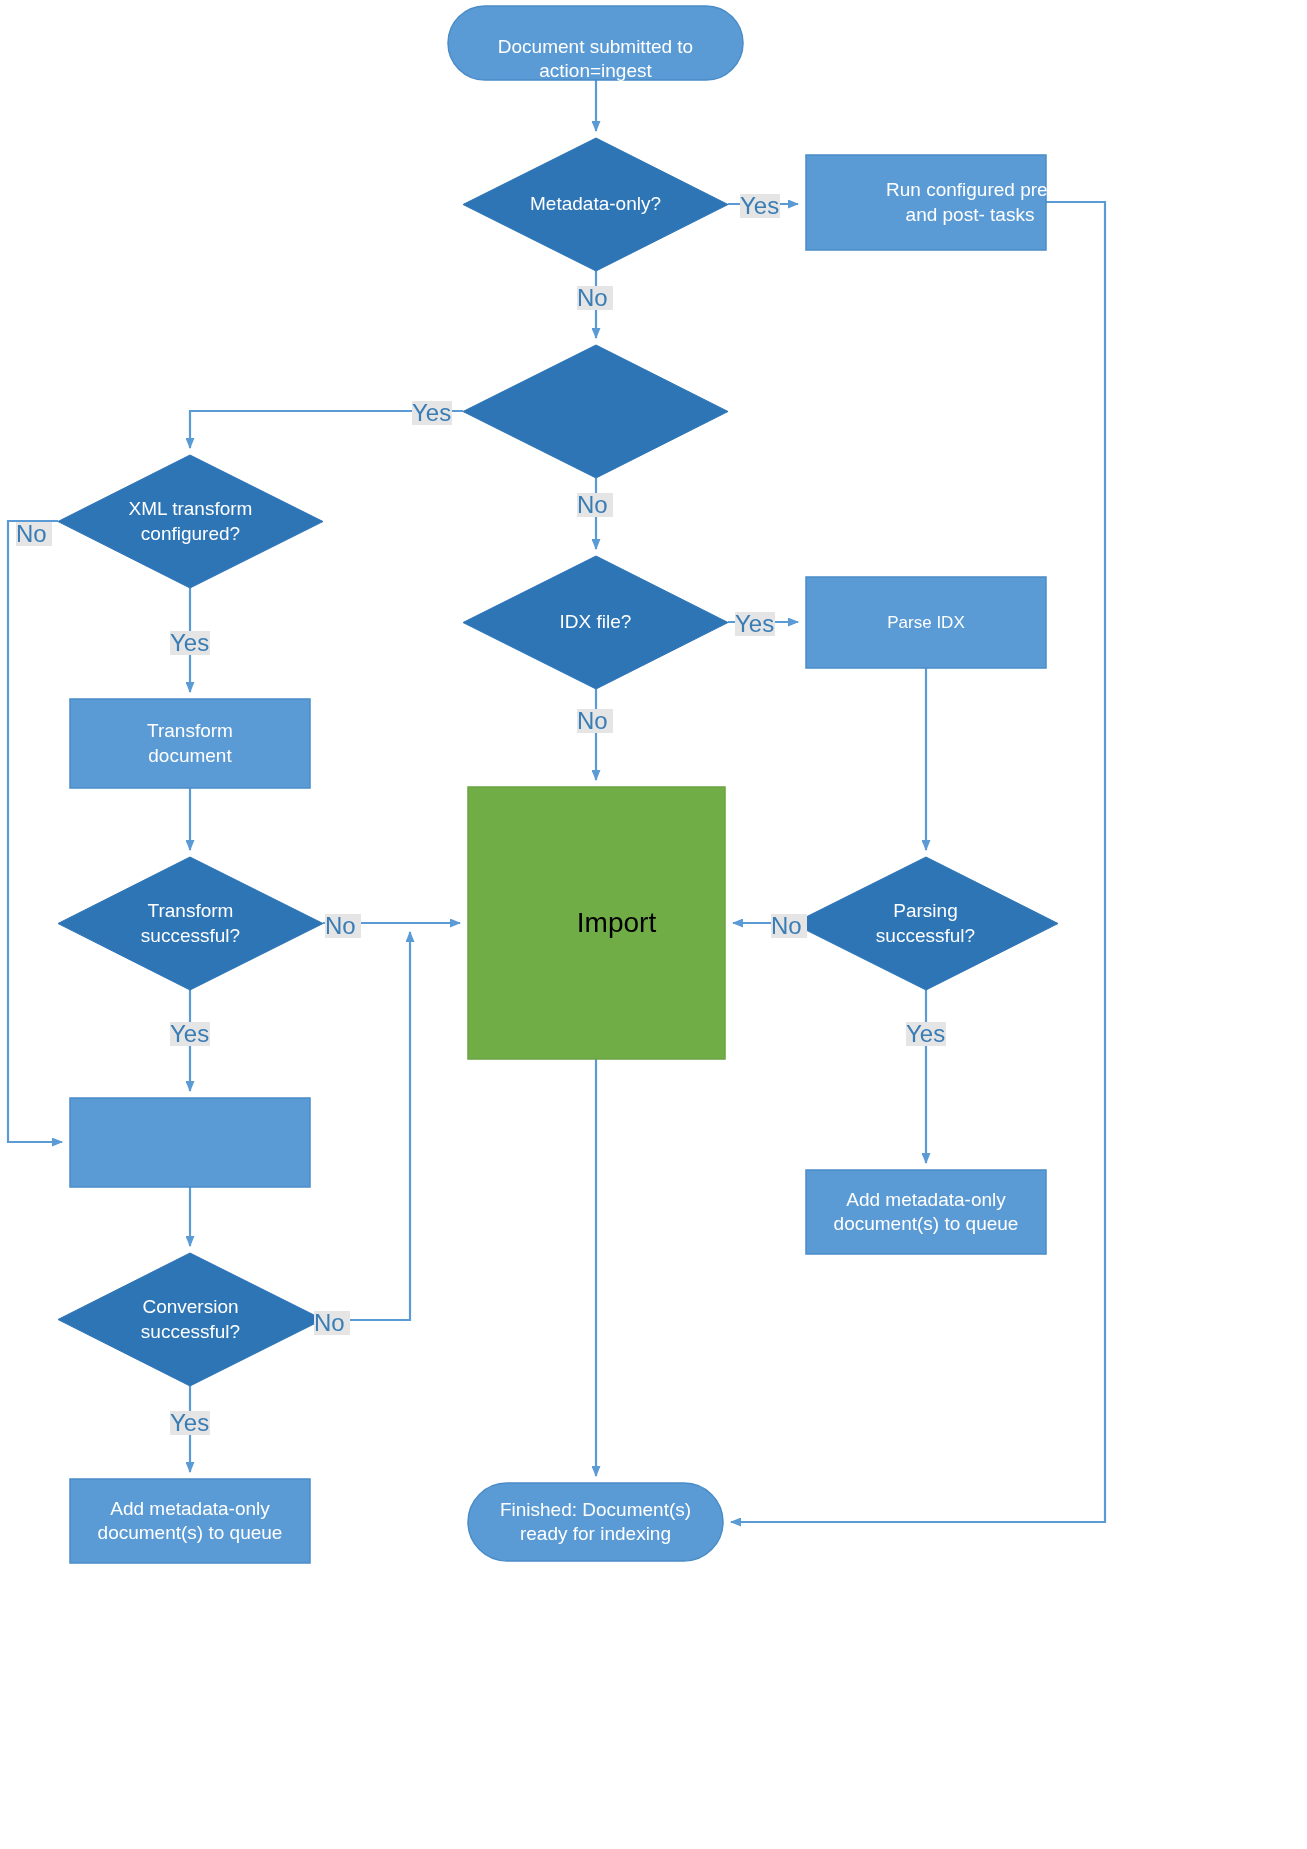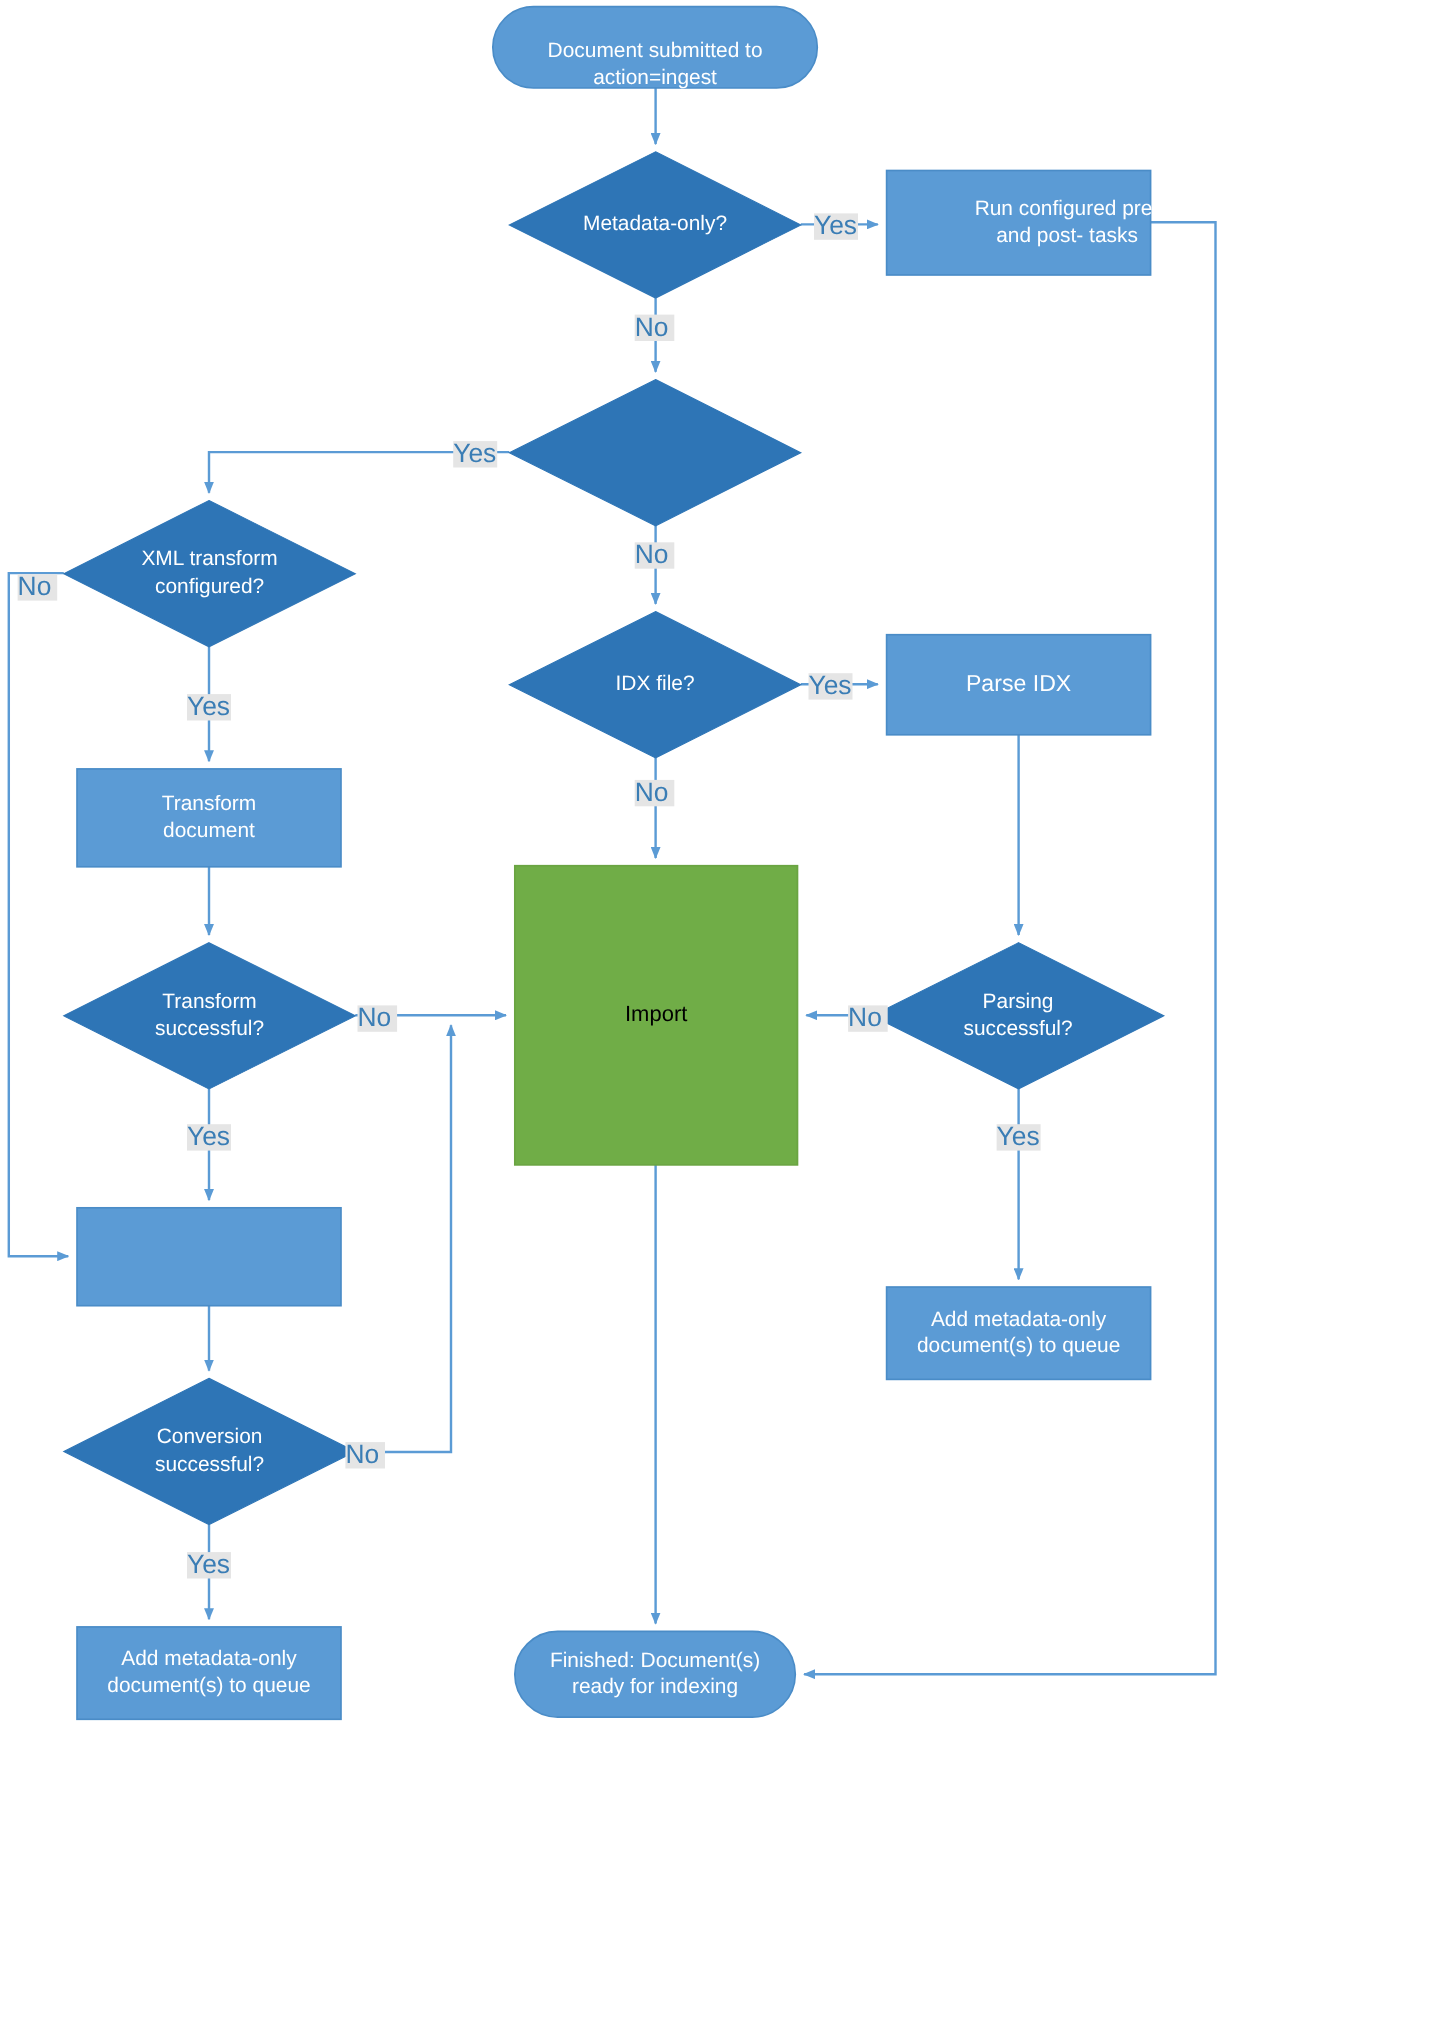--- a/index.html
+++ b/index.html
@@ -145,26 +145,26 @@
 
   <div class="node-label lbl-white" style="left:806px; top:155px; width:240px; height:95px; font-size:19px;margin-left:44px;">Run configured pre-
 and post- tasks</div>
 
 
   <div class="node-label lbl-white" style="left:58px; top:455px; width:265px; height:133px; font-size:19px;">XML transform
 configured?</div>
 
   <div class="node-label lbl-white" style="left:463px; top:556px; width:265px; height:133px; font-size:19px;">IDX file?</div>
 
-  <div class="node-label lbl-white" style="left:806px; top:577px; width:240px; height:91px; font-size:21px;border-radius:31px;">Parse IDX</div>
+  <div class="node-label lbl-white" style="left:806px; top:577px; width:240px; height:91px; font-size:17px;border-radius:31px;">Parse IDX</div>
 
   <div class="node-label lbl-white" style="left:70px; top:699px; width:240px; height:89px; font-size:19px;">Transform
 document</div>
 
-  <div class="node-label lbl-black" style="left:468px; top:787px; width:257px; height:272px; font-size:20px;">Import</div>
+  <div class="node-label lbl-black" style="left:468px; top:787px; width:257px; height:272px; font-size:28px;padding-left:20px;">Import</div>
 
   <div class="node-label lbl-white" style="left:58px; top:857px; width:265px; height:133px; font-size:19px;">Transform
 successful?</div>
 
   <div class="node-label lbl-white" style="left:793px; top:857px; width:265px; height:133px; font-size:19px;">Parsing
 successful?</div>
 
 
   <div class="node-label lbl-white" style="left:806px; top:1170px; width:240px; height:84px; font-size:19px;">Add metadata-only
 document(s) to queue</div>

